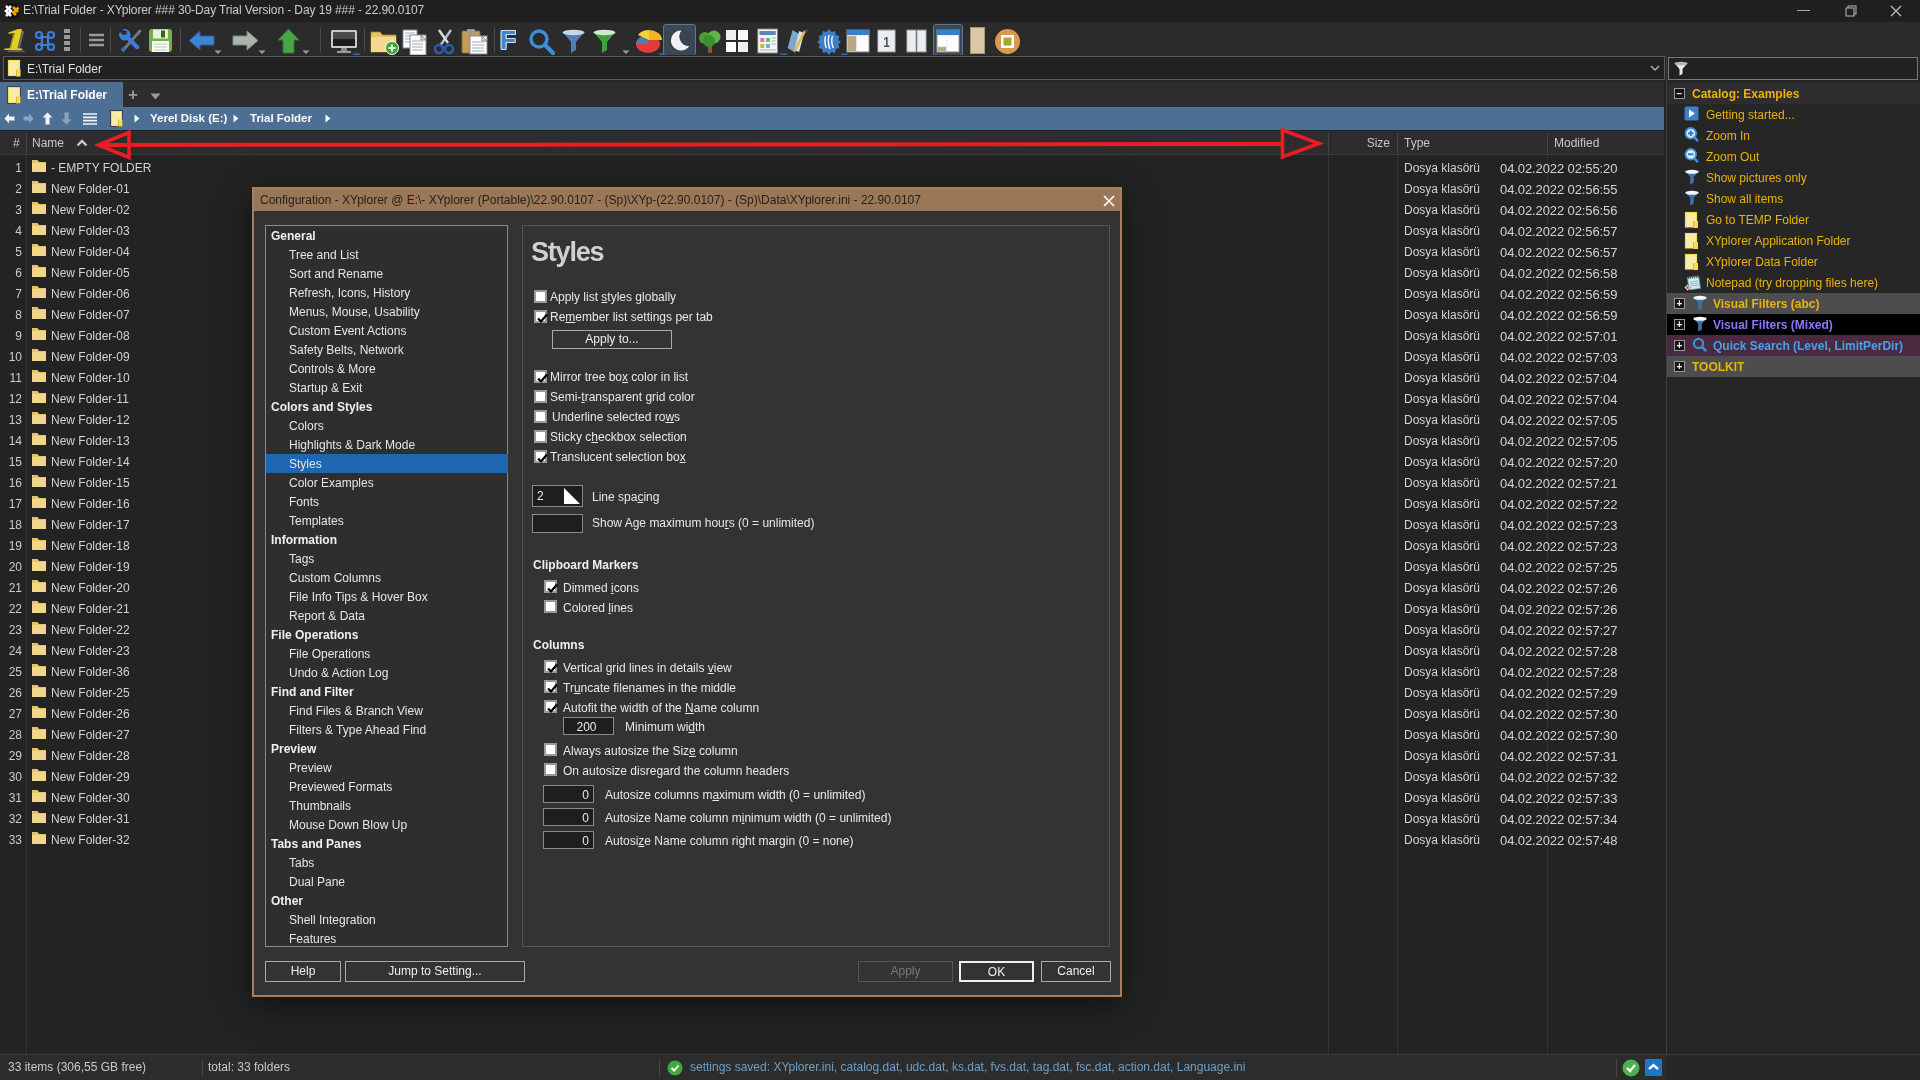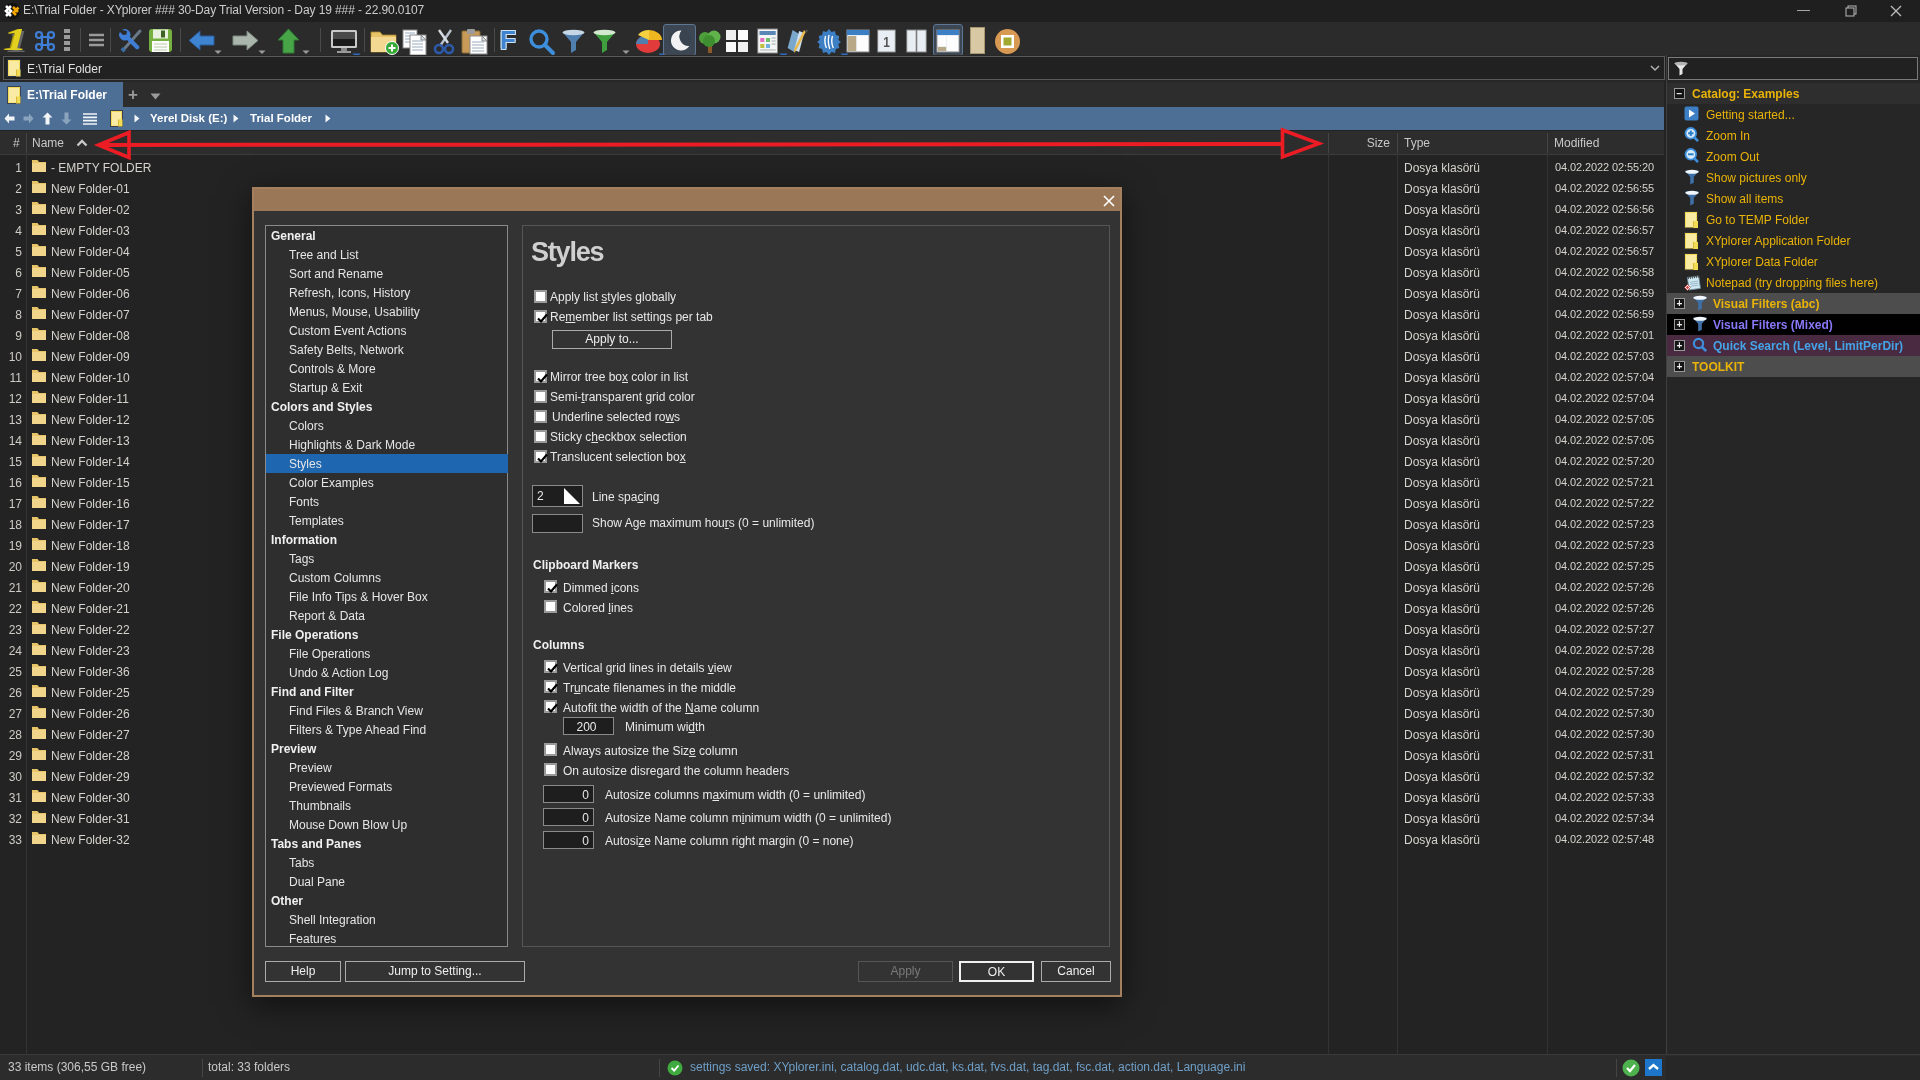--- a/index.html
+++ b/index.html
@@ -33,21 +33,21 @@
   #listheader { left:0; top:131px; width:1664px; height:24px; background:#2d2d2d; color:#c8c8c8; border-bottom:1px solid #3c3c3c;}
   .hgrid { position:absolute; top:2px; width:1px; height:20px; background:#454545; }
 
   
   #filelist { left:0; top:155px; width:1664px; height:899px; background:#232323; }
   .vgrid { position:absolute; top:0; width:1px; height:899px; background:#333333; }
   .row { position:absolute; left:0; width:1664px; height:21px; white-space:nowrap; }
   .rnum { position:absolute; width:22px; text-align:right; top:4px; left:0; color:#cfccc7; }
   .rname { position:absolute; left:51px; top:4px; color:#d6d3ce; }
   .rtype { position:absolute; left:1404px; top:4px; color:#d6d3ce; }
-  .rdate { position:absolute; left:1555px; top:4px; color:#d6d3ce; font-size:11px; letter-spacing:-0.1px; }
+  .rdate { position:absolute; left:1500px; top:4px; color:#d6d3ce; font-size:13px; letter-spacing:-0.1px; }
   .ficon { position:absolute; left:31px; top:1px; }
 
   
   #rightpanel { left:1667px; top:55px; width:253px; height:999px; background:#262626; }
   #splitter { left:1666px; top:55px; width:1px; height:999px; background:#3f3f3f; }
   #filterbox { left:1px; top:2px; width:250px; height:23px; background:#212121; border:1px solid #7a7a7a; }
   .crow { position:absolute; left:0; width:253px; height:21px; }
   .cbox { position:absolute; left:7px; top:5px; width:11px; height:11px; border:1px solid #999999; background:#141414; color:#f0f0f0; font-size:10px; line-height:9px; text-align:center; font-weight:bold; }
   .ctext { position:absolute; top:4px; color:#eab308; }
   .cicon { position:absolute; top:2px; }
@@ -876,20 +876,21 @@
   </div>
 
   <svg class="abs" id="redarrow" width="1920" height="1080">
     <line x1="99" y1="145" x2="1283" y2="144" stroke="#ec1c24" stroke-width="4"></line>
     <path d="M129 132.5 L98.5 145 L129 157.5 z" fill="none" stroke="#ec1c24" stroke-width="3.6"></path>
     <path d="M1282.5 130 L1319 143.5 L1282.5 157 z" fill="none" stroke="#ec1c24" stroke-width="3.6"></path>
   </svg>
 
   <div class="abs" id="dialog">
     <div class="abs" id="dlgtitle">
+      <div class="abs" style="left:6px;top:4px">Configuration - XYplorer @ E:\- XYplorer (Portable)\22.90.0107 - (Sp)\XYp-(22.90.0107) - (Sp)\Data\XYplorer.ini - 22.90.0107</div>
       <svg class="abs" style="left:849px;top:6px" width="12" height="12">
           <path d="M1 1 L11 11 M11 1 L1 11" stroke="#ffffff" stroke-width="1.6"></path>
         </svg>
     </div>
     <div class="abs" id="dlgnav">
         <div id="navsel"></div>
         <div id="navitems">
           <div class="navcat" style="top:3px">General</div>
           <div class="navitem" style="top:22px">Tree and List</div>
           <div class="navitem" style="top:41px">Sort and Rename</div>

